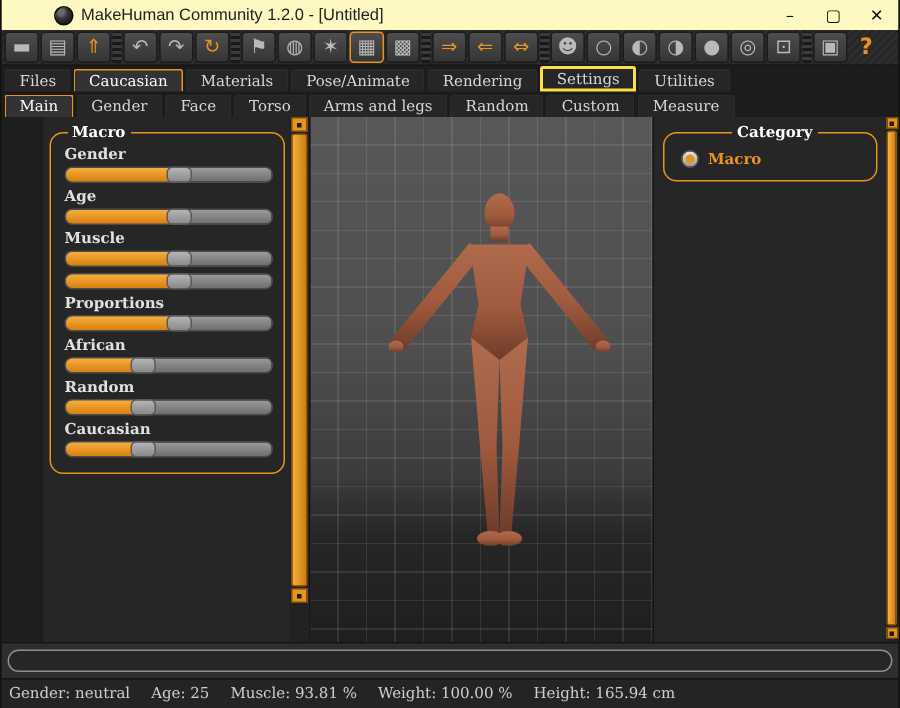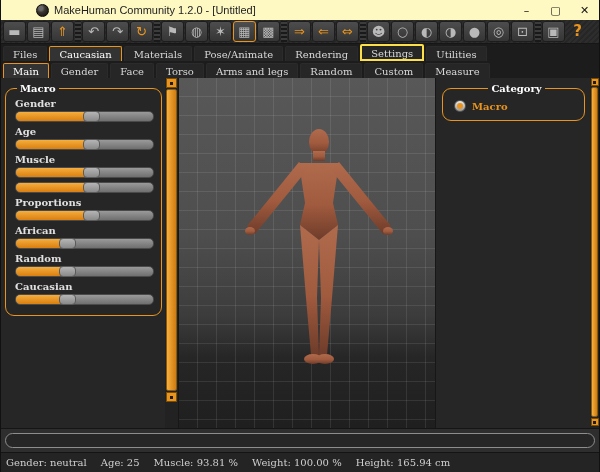--- a/index.html
+++ b/index.html
@@ -32,21 +32,21 @@
 
   
   .tabrow { height:17px; background:#1c1c1c; display:flex; align-items:flex-end; padding-left:2px; gap:2px; }
   .tab { font-size:10px; font-weight:normal; color:#d8d8d8; padding:2px 9px 2px 9px; height:15px;
          white-space:nowrap; background:#262626; border:1px solid #2b2b2b; border-bottom:none;
          border-radius:2px 2px 0 0; }
   .tab.selected { background:#333333; border-color:#e8941e; color:#fff; }
   .tab.highlighted { border:2px solid #fde047; height:17px; }
 
   
-  .content { height:350px; display:flex; background:#262626; }
+  .content { height:350px; display:flex; background:#262626;margin-left:28px; }
 
   .left-panel { width:164px; flex:0 0 auto; padding:5px 3px 0 4px; }
   .group { border:1px solid #e8941e; border-radius:9px; padding:4px 7px 6px 9px; background:#262626; }
   .group legend { font-size:10px; font-weight:bold; color:#ffffff; padding:0 3px; margin-left:2px; }
   .slider-block { margin-bottom:4px; }
   .slider-label { font-size:10px; color:#e0e0e0; font-weight:bold; margin-bottom:2px; }
   .slider-track { position:relative; height:11px; border-radius:5px;
                   background:linear-gradient(#9a9a9a,#6f6f6f); border:1px solid #4a4a4a; }
   .slider-fill { position:absolute; left:0; top:0; bottom:0; border-radius:5px 0 0 5px;
                  background:linear-gradient(#f5ae3d,#d97f10); }

